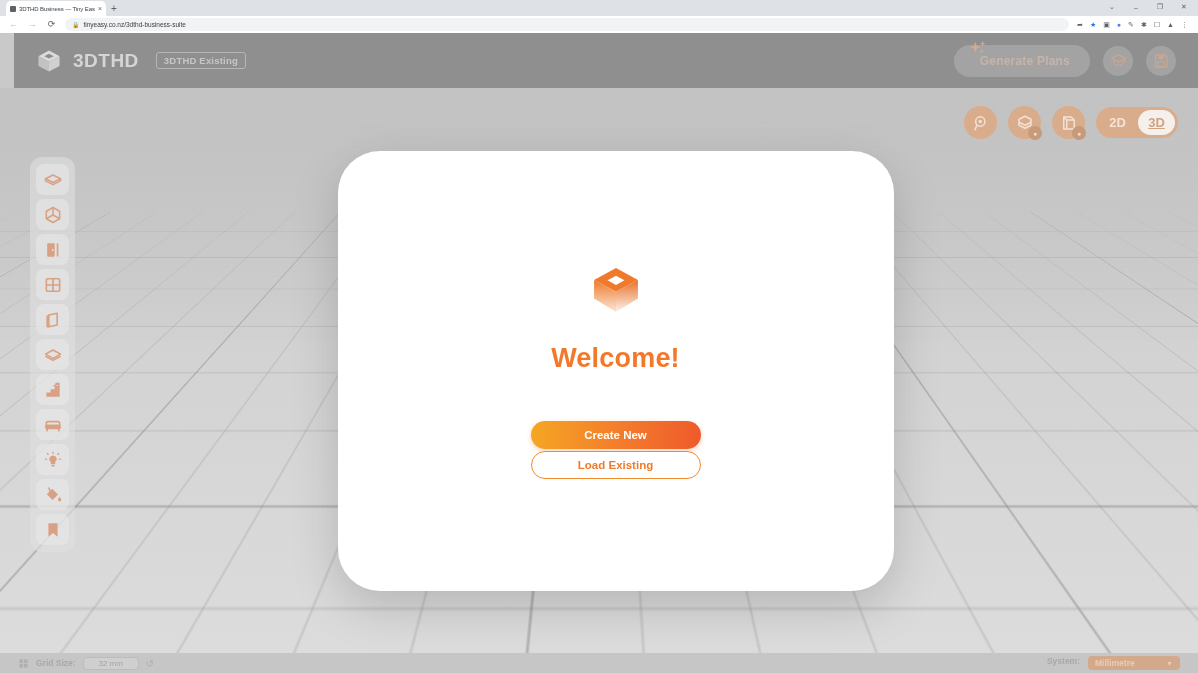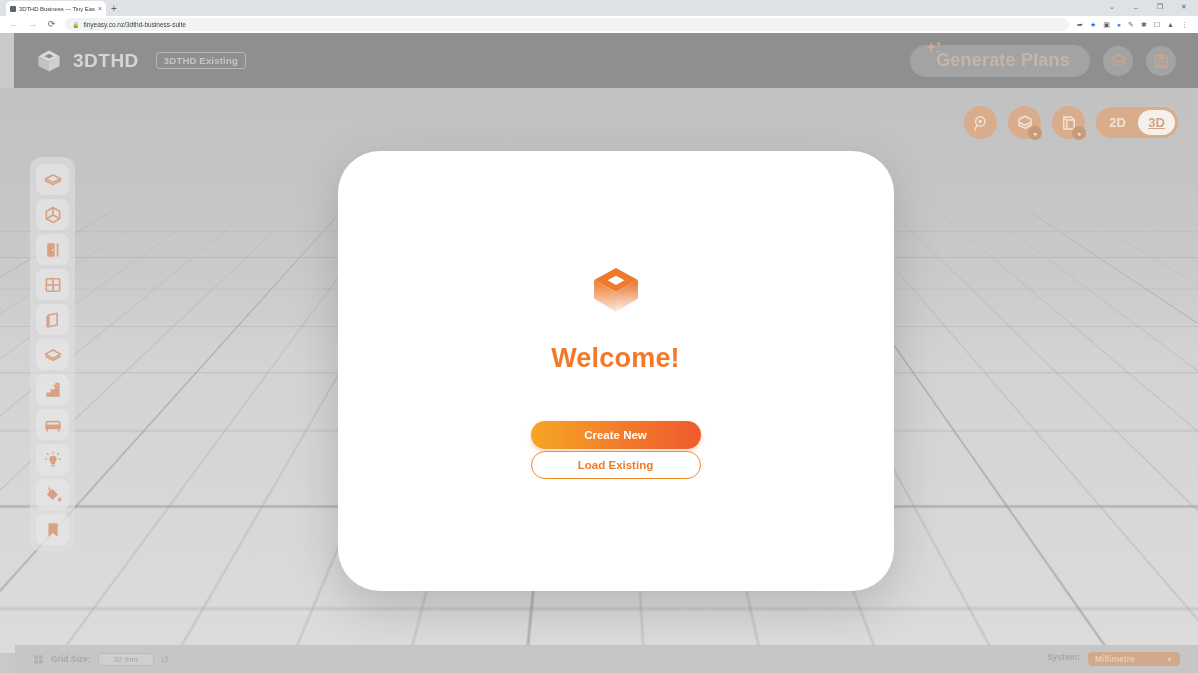--- a/index.html
+++ b/index.html
@@ -52,21 +52,21 @@
   .brand-name { font-size: 19px; font-weight: bold; color: #d5d5d5; letter-spacing: 0.5px; }
   .brand-badge {
     border: 1px solid #b5b5b5; border-radius: 3px; padding: 2px 7px;
     font-size: 9.5px; font-weight: bold; color: #c6c6c6; letter-spacing: 0.2px;
     margin-left: 6px;
   }
   .header-right { margin-left: auto; display: flex; align-items: center; gap: 13px; }
   .genbtn {
     position: relative; background: #a3a3a3; border: none; border-radius: 16px;
     height: 32px; padding: 0 20px 0 26px; color: #c6b4a8;
-    font-size: 18px; font-weight: bold; font-family: "Liberation Sans", sans-serif;
+    font-size: 12px; font-weight: bold; font-family: "Liberation Sans", sans-serif;
     letter-spacing: 0.2px; display: flex; align-items: center; cursor: pointer;
   }
   .sparkle { position: absolute; left: 14px; top: -6px; width: 22px; height: 22px; }
   .hdr-circle {
     width: 30px; height: 30px; border-radius: 50%; background: #a3a3a3;
     display: flex; align-items: center; justify-content: center; cursor: pointer;
   }
 
   
   .viewport { position: absolute; inset: 55px 0 20px 0; overflow: hidden;
@@ -100,21 +100,21 @@
   
   .ltools {
     position: absolute; left: 30px; top: 124px; width: 45px;
     background: rgba(222,222,222,0.62); border-radius: 12px;
     padding: 7px 0; display: flex; flex-direction: column; align-items: center; gap: 4px; z-index: 20;
   }
   .ltool { width: 33px; height: 31px; border-radius: 8px; background: rgba(233,233,233,0.55);
            display: flex; align-items: center; justify-content: center; cursor: pointer; }
 
   
-  .statusbar { position: absolute; left: 15px; right: 0; bottom: 0; height: 28px; background: #c6c6c6;
+  .statusbar { position: absolute; left: 0; right: 0; bottom: 0; height: 20px; background: #c6c6c6;
                display: flex; align-items: center; padding: 0 18px; z-index: 25; }
   .sb-left { display: flex; align-items: center; gap: 7px; }
   .sb-label { font-size: 8.5px; font-weight: bold; color: #a8a8a8; }
   .sb-input { width: 56px; height: 13px; border-radius: 4px; background: #cfcfcf; border: 1px solid #bcbcbc;
               display: flex; align-items: center; justify-content: center; font-size: 8px; color: #a5a5a5; }
   .sb-reset { font-size: 10px; color: #b0b0b0; cursor: pointer; }
   .sb-right { margin-left: auto; display: flex; gap: 8px; }
   .sb-select { width: 92px; height: 14px; border-radius: 4px; background: #d3a98b;
                display: flex; align-items: center; padding: 0 7px; font-size: 8.5px;
                font-weight: bold; color: #e8cdb8; cursor: pointer; }

